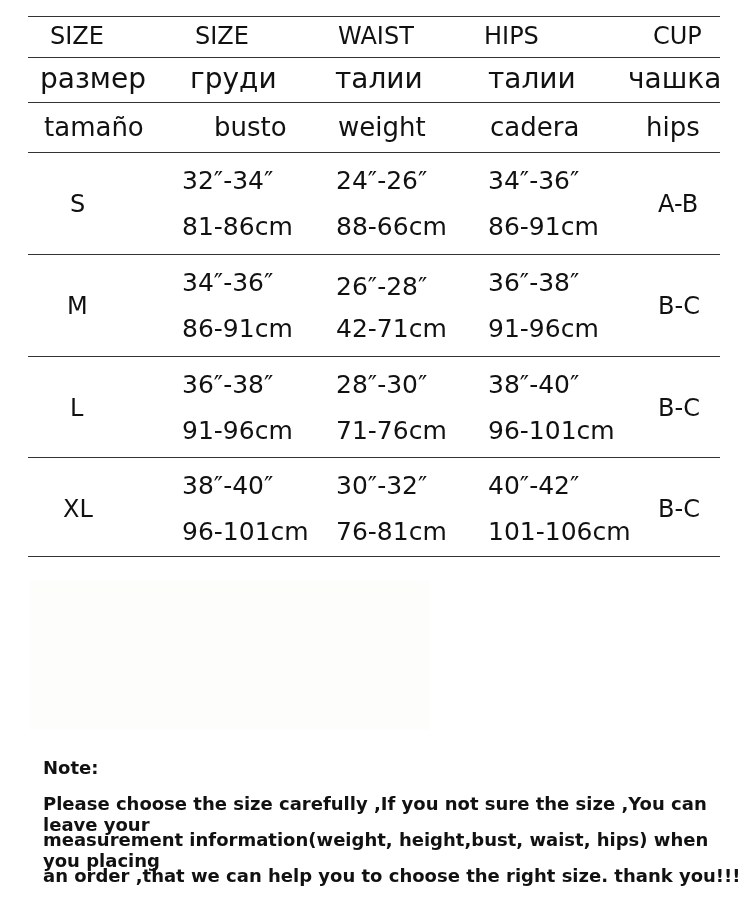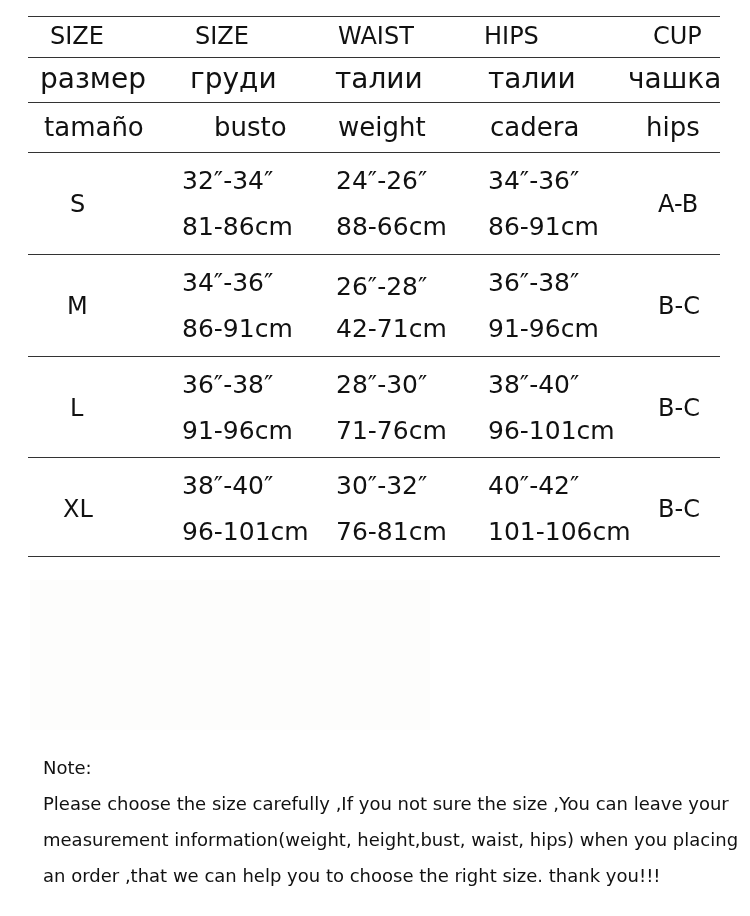--- a/index.html
+++ b/index.html
@@ -5,21 +5,21 @@
   html, body { margin: 0; padding: 0; background: #ffffff; }
   body { width: 750px; height: 916px; position: relative; overflow: hidden;
          font-family: "DejaVu Sans", sans-serif; color: #111; }
   .hline { position: absolute; left: 28px; width: 692px; height: 1px; background: #333; }
   .cell { position: absolute; white-space: nowrap; }
   .hdr1 { font-size: 24px; top: 22px; }
   .hdr2 { font-size: 28px; top: 62px; }
   .hdr3 { font-size: 26px; top: 112px; }
   .val { font-size: 25px; }
   .sz { font-size: 24px; }
-  .note { position: absolute; left: 43px; font-size: 18px; color: #111; }
+  .note { position: absolute; left: 43px; font-size: 18px; color: #111; font-weight: bold; }
   .fade { position: absolute; left: 30px; top: 580px; width: 400px; height: 150px;
           background: #fdfdfc; }
 </style>
 </head>
 <body>
 
 <div>
   <div class="hline" style="top:16px"></div>
   <div class="hline" style="top:57px"></div>
   <div class="hline" style="top:102px"></div>

